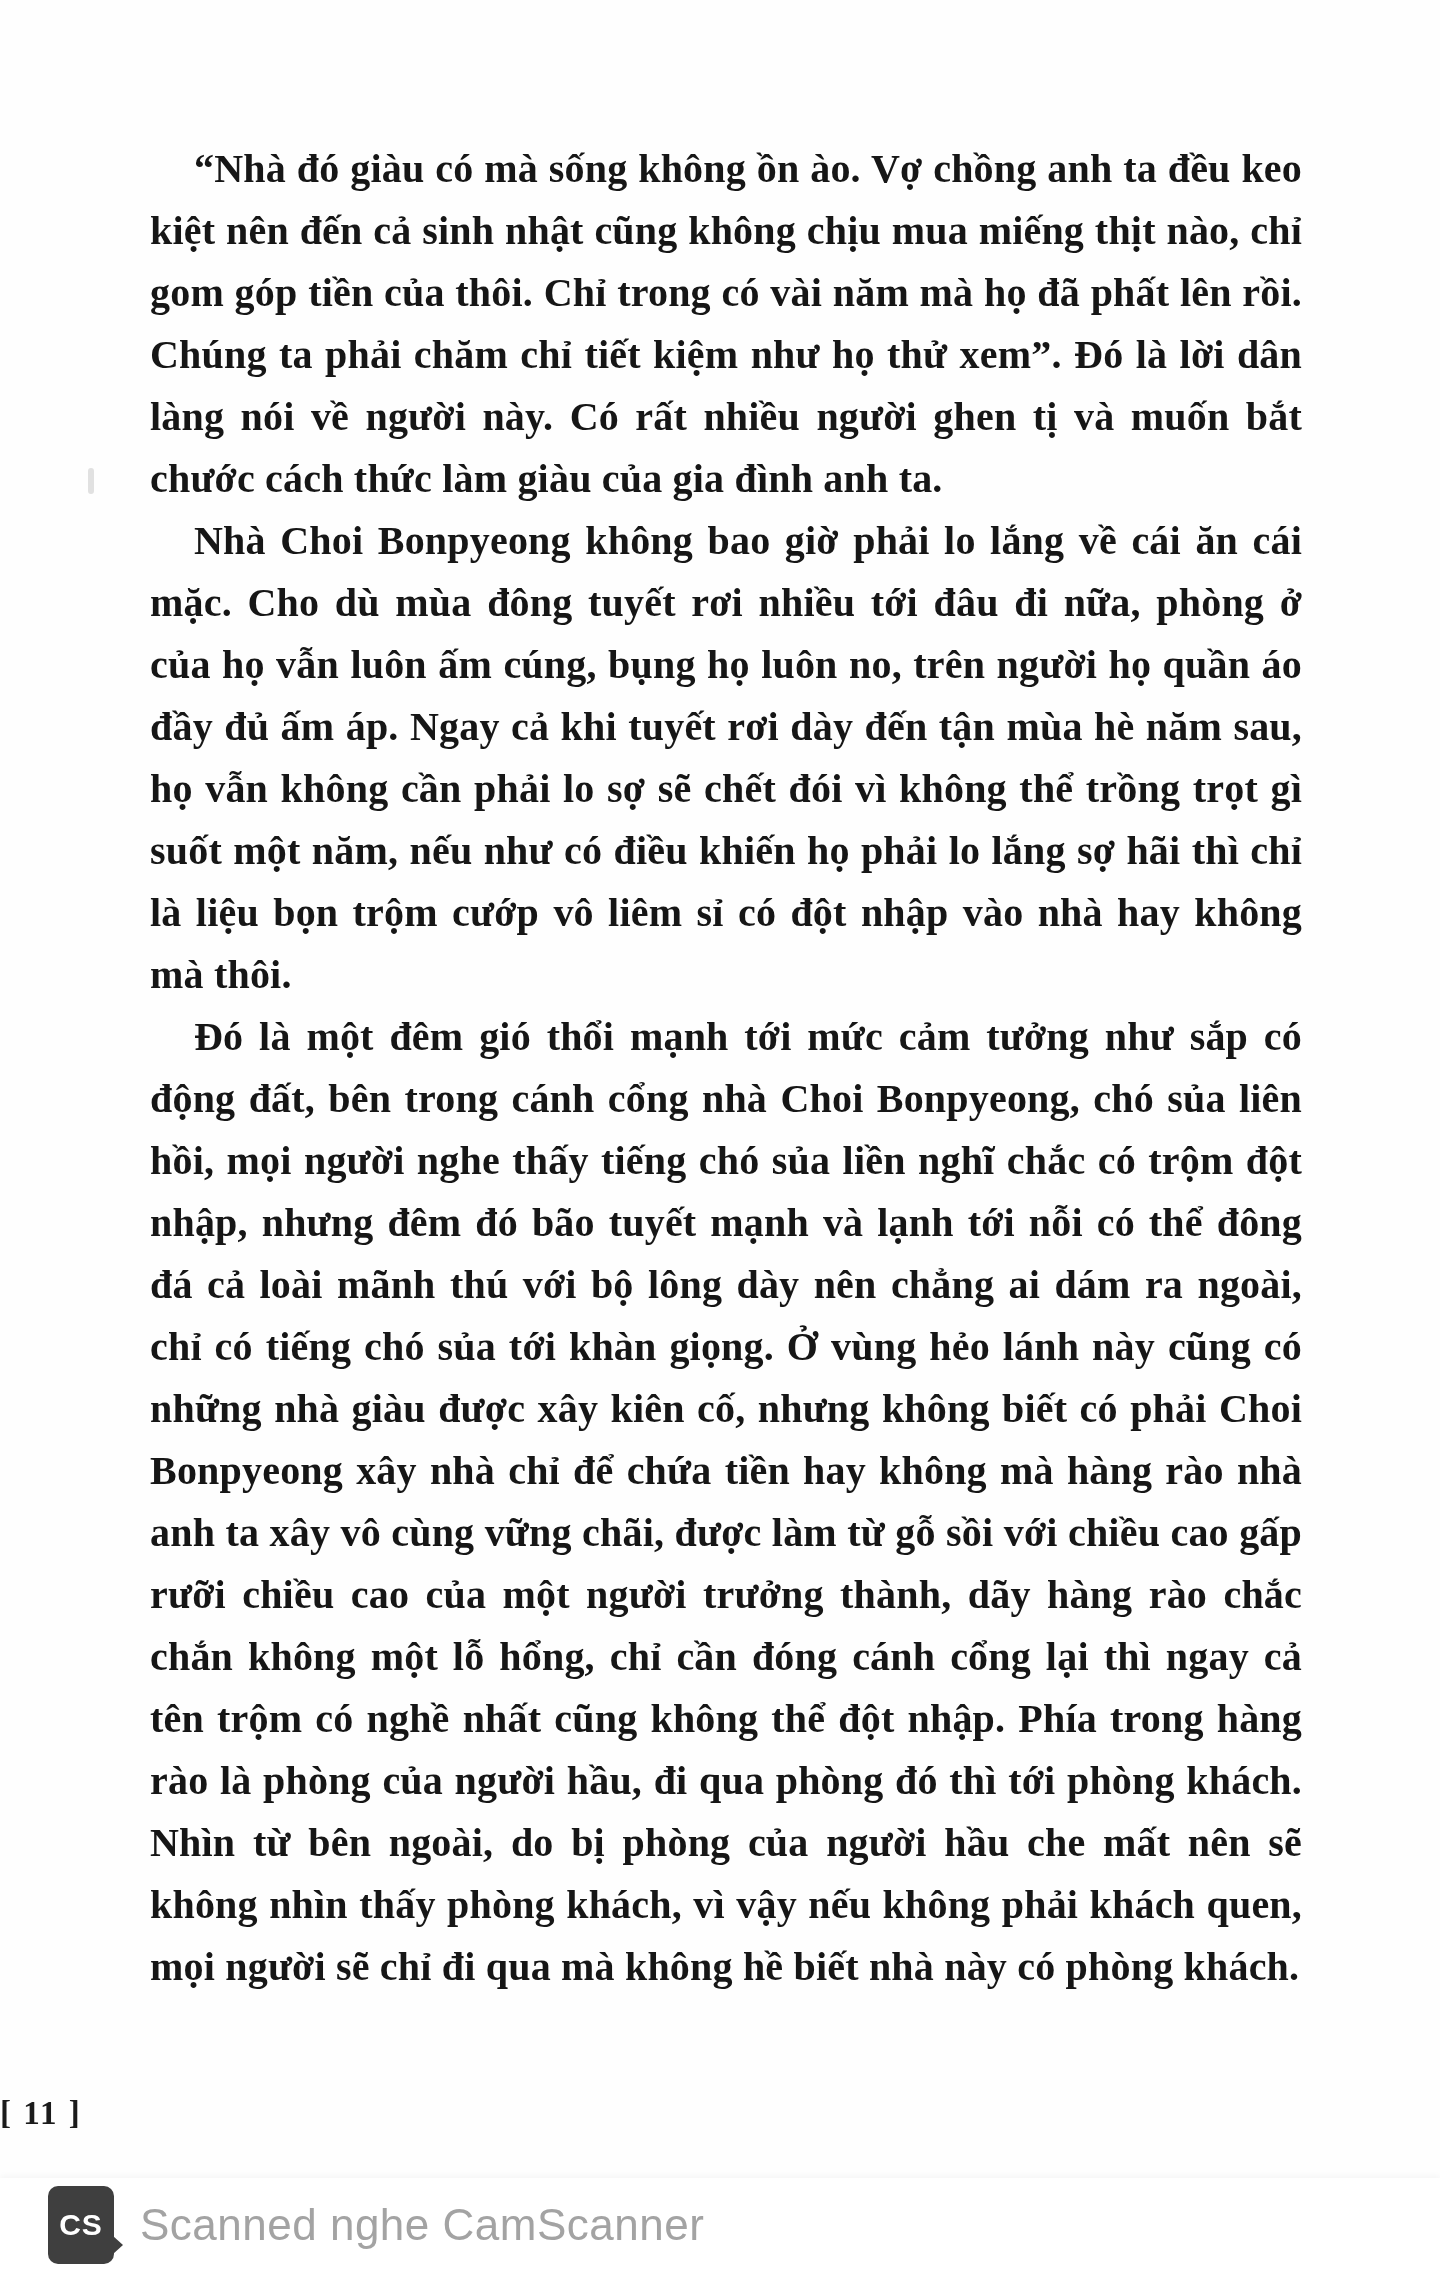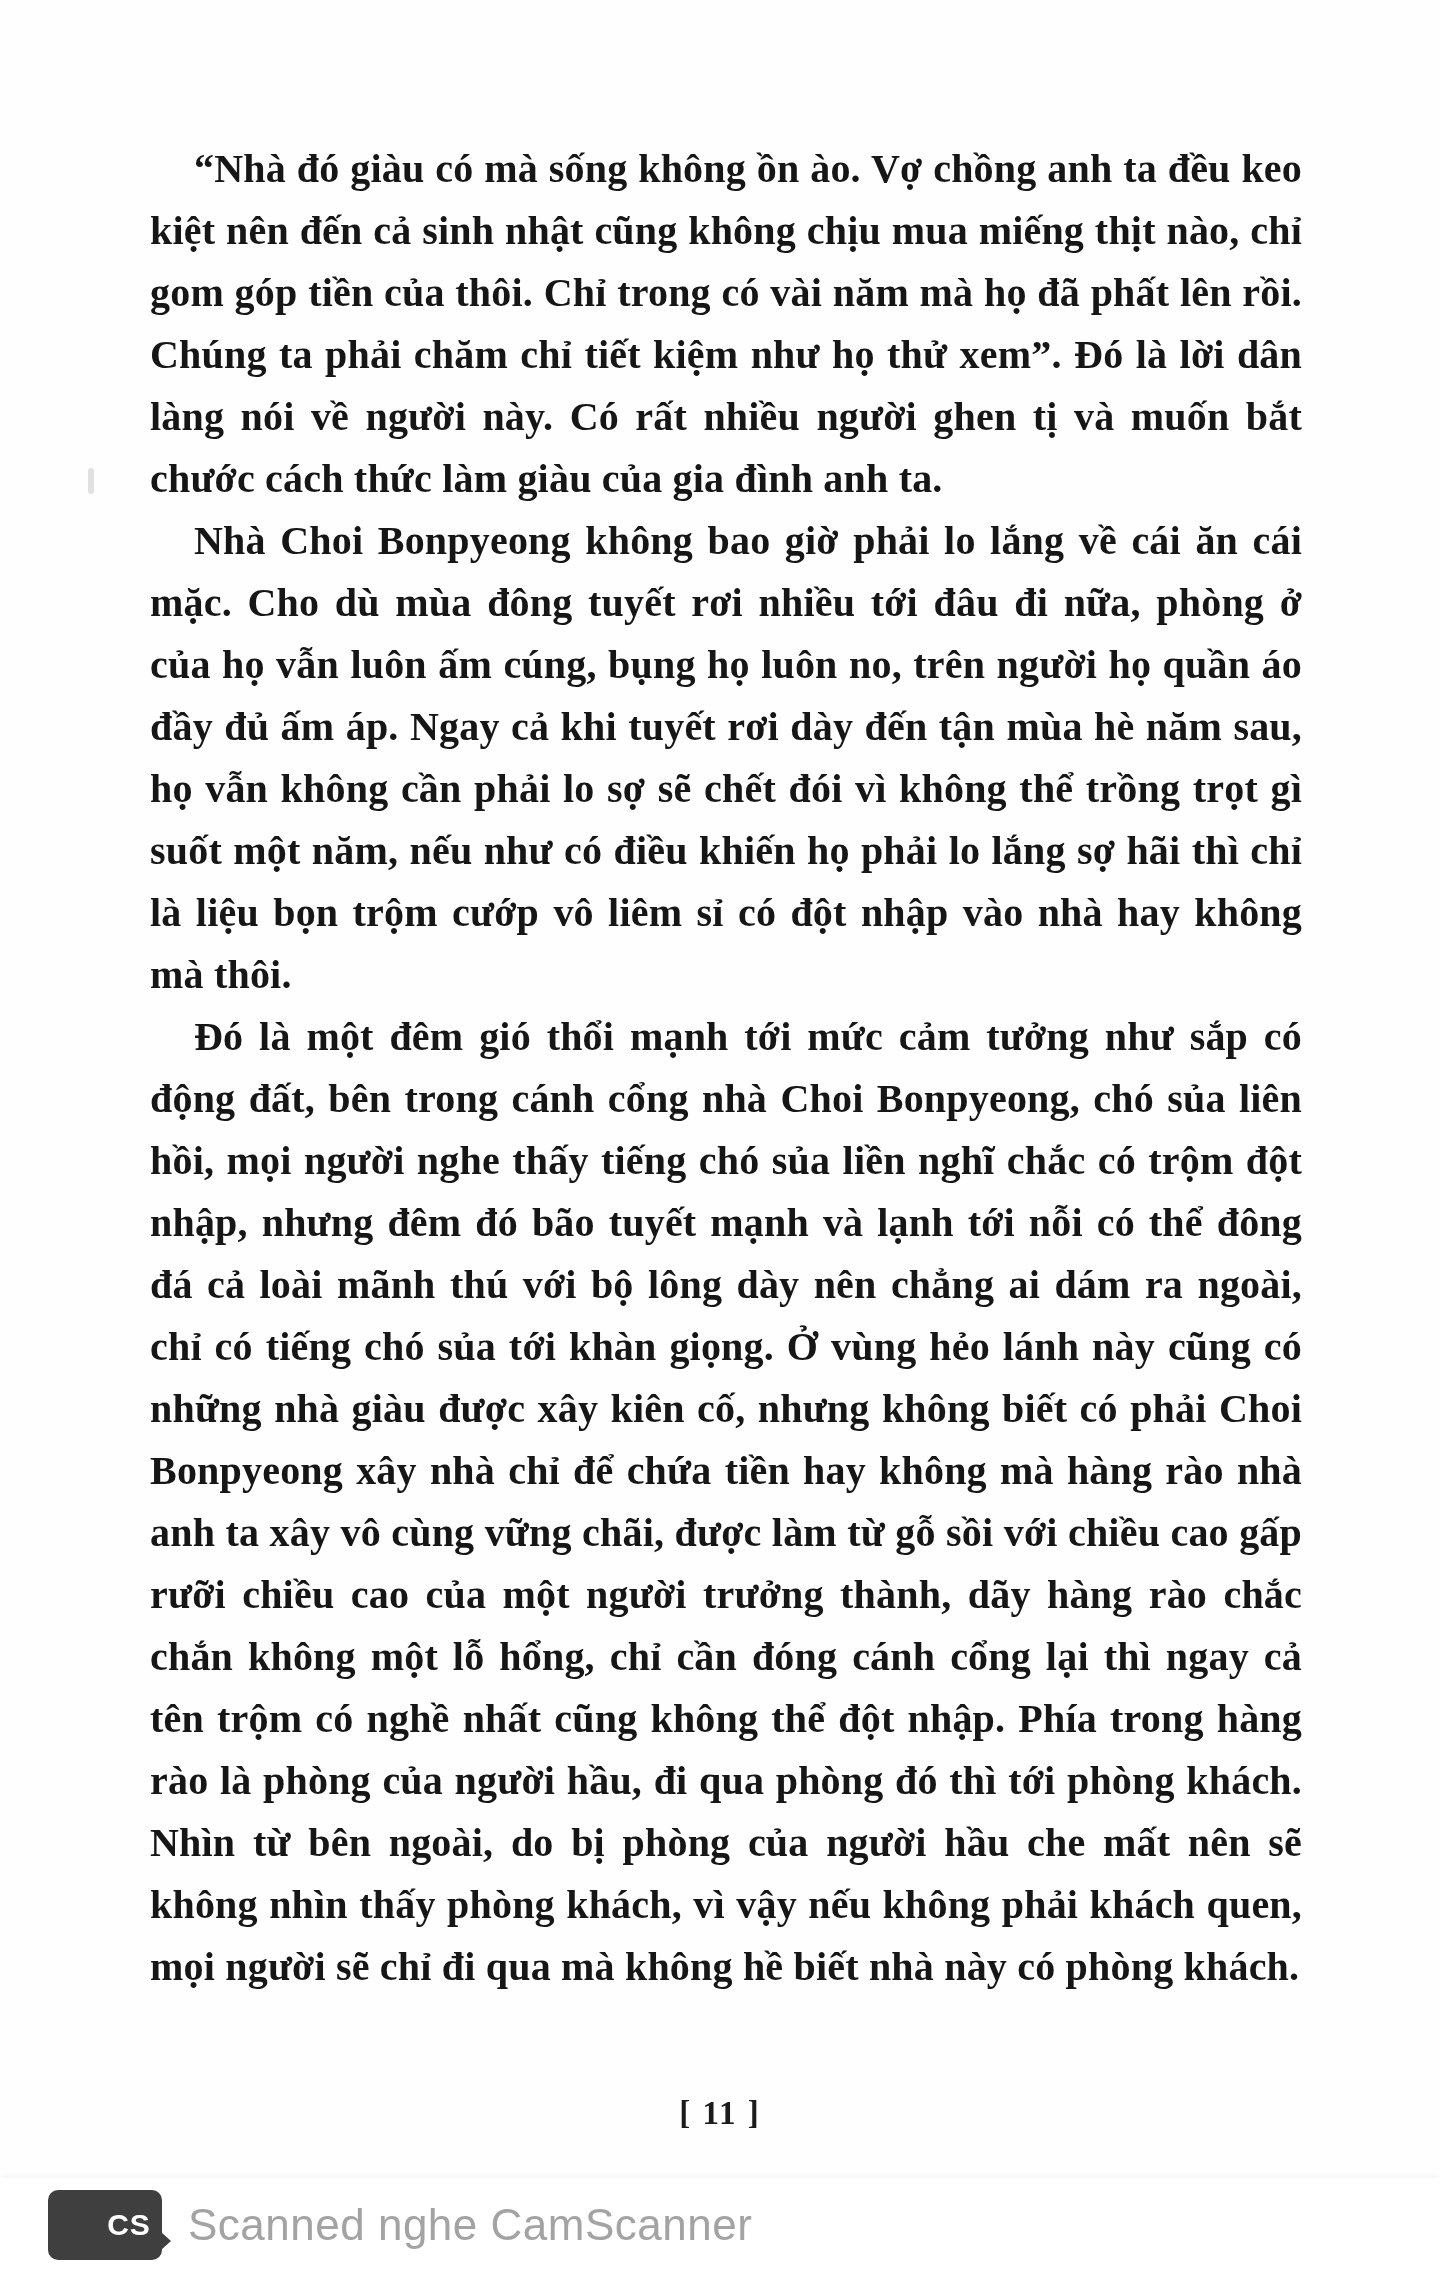--- a/index.html
+++ b/index.html
@@ -40,21 +40,20 @@
     height: 26px;
     background: #c9c9c9;
     opacity: 0.55;
     border-radius: 3px;
   }
   .page-number {
     position: absolute;
     top: 2095px;
     left: 0;
     width: 100%;
-    text-align: center;
     font-size: 33px;
     font-weight: bold;
     color: #1b1b1b;
     letter-spacing: 2px;
   }
   .camscanner-bar {
     position: absolute;
     left: 0;
     right: 0;
     bottom: 0;
@@ -62,28 +61,27 @@
     background: #ffffff;
     display: flex;
     align-items: center;
     padding-left: 48px;
     gap: 26px;
     box-shadow: 0 -2px 6px rgba(0,0,0,0.04);
   }
   .cs-logo {
     position: relative;
     width: 66px;
-    height: 70px;
+    height: 78px;
     background: #3f3f3f;
     border-radius: 10px;
     display: flex;
     align-items: center;
     justify-content: center;
     flex: 0 0 auto;
-    padding-left: 48px;
   }
   .cs-logo span {
     font-family: "Liberation Sans", sans-serif;
     font-weight: bold;
     font-size: 30px;
     color: #ffffff;
     letter-spacing: 1px;
   }
   .cs-logo::after {
     content: "";

